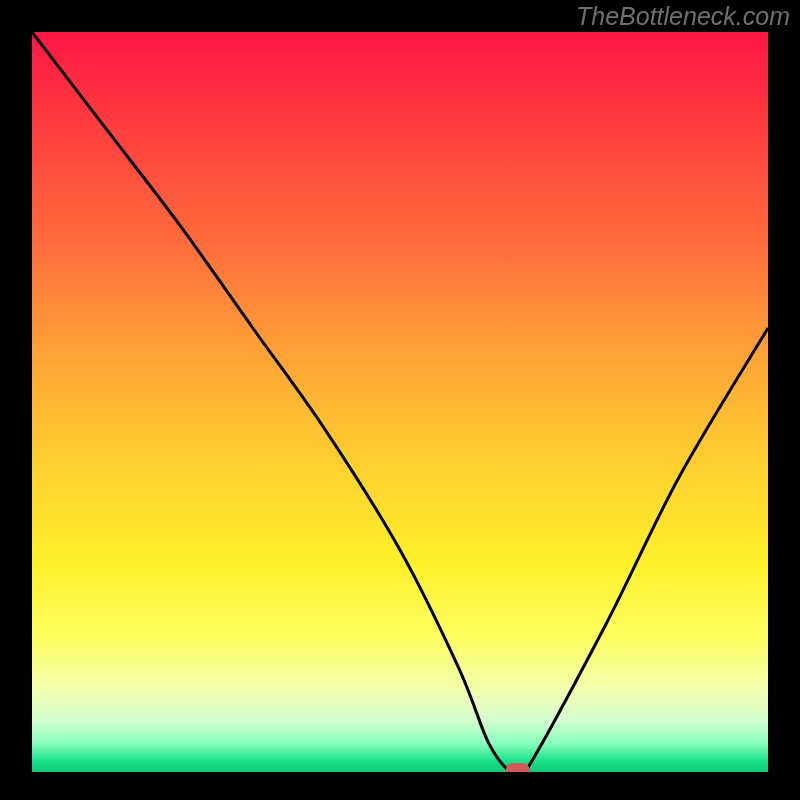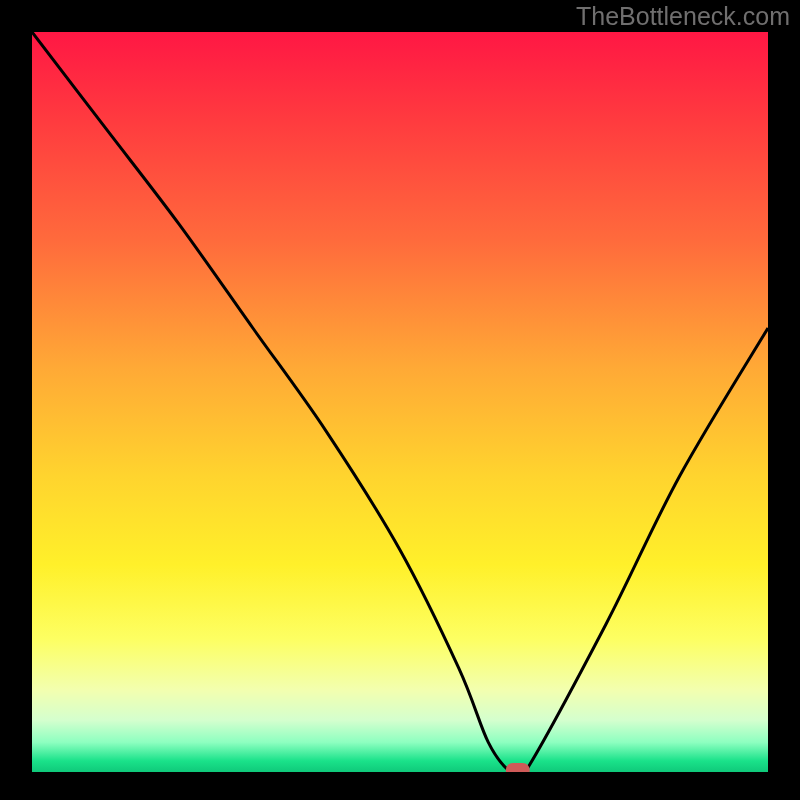--- a/index.html
+++ b/index.html
@@ -27,20 +27,21 @@
   }
   .watermark {
     position: absolute;
     top: 2px;
     right: 10px;
     color: #706f6f;
     font-size: 25px;
     font-weight: 400;
     letter-spacing: 0px;
     user-select: none;
+    font-style: italic;
   }
   svg { display: block; }
 </style>
 </head>
 <body>
 
 <div class="frame">
 
   <div class="plot-area">
     <svg id="chart-svg" width="736" height="740" viewBox="0 0 736 740">

